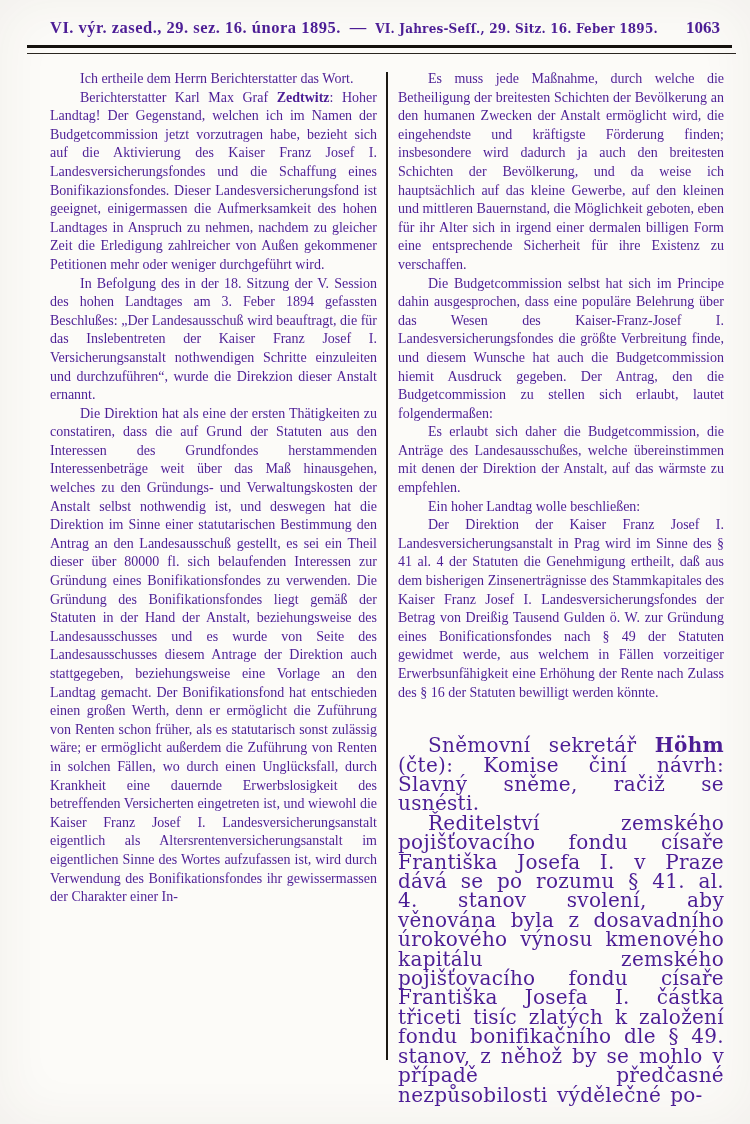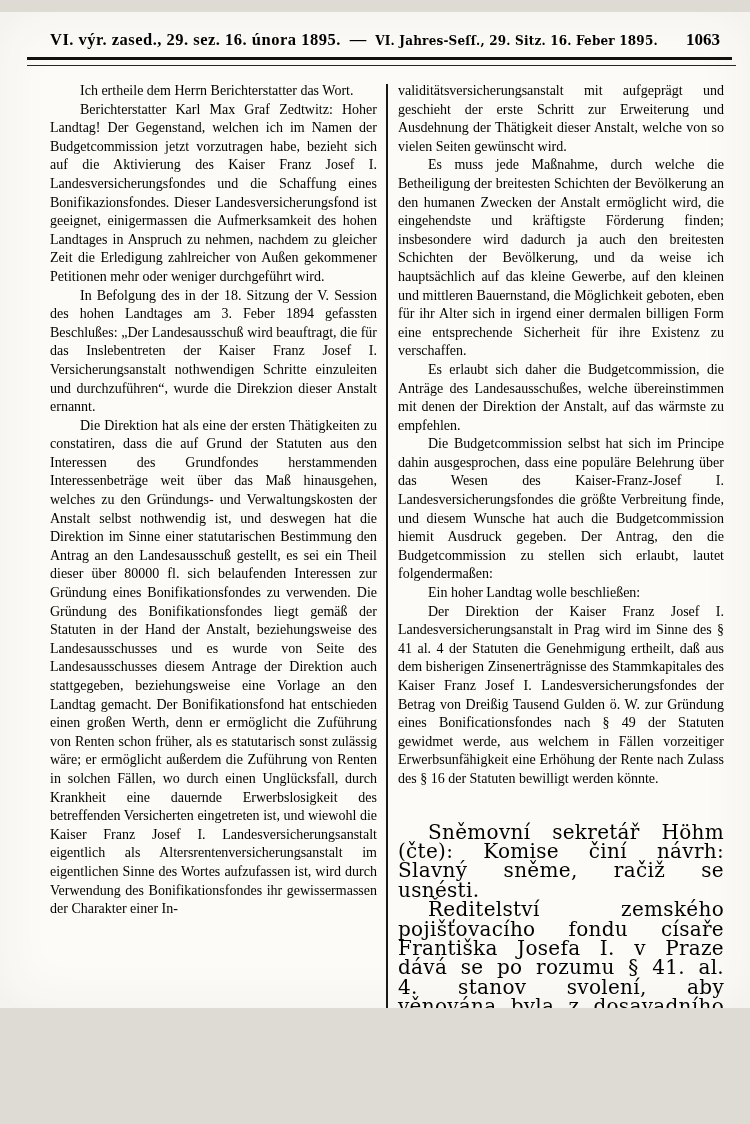--- a/index.html
+++ b/index.html
@@ -1,23 +1,23 @@
 <!DOCTYPE html>
 <html><head>
 <meta charset="utf-8">
 <style>
   html,body{margin:0;padding:0;background:#dedbd5;}
   .page{
     position:relative;
-    width:750px;height:996px;
-    margin:12px auto;
+    width:750px;height:1124px;
+    margin:0 auto;
     background:#fcfbf8;
     box-shadow:inset 0 0 55px rgba(60,50,35,0.06);
     overflow:hidden;
-    color:#000000;
+    color:#4c1d95;
   }
   .header{
     display:flex;
     align-items:baseline;
     padding:18px 30px 0 50px;
     font-weight:bold;
     font-size:16.5px;
     white-space:nowrap;
   }
   .header .h-cz{font-family:"Liberation Serif",serif;letter-spacing:0.5px;}
@@ -41,21 +41,21 @@
   .divider{
     width:2px;
     height:988px;
     background:#1c1914;
     margin:2px 10px 0 9px;
     flex:none;
   }
   .col-right{flex:1;}
   p{margin:0;}
   p.ind{text-indent:30px;}
-  .bold{font-weight:normal;}
+  .bold{font-weight:bold;}
   .czech{
     font-family:"DejaVu Serif",serif;
     font-size:20px;
     line-height:19.4px;
     letter-spacing:0.3px;
     word-spacing:2.5px;
   }
   .czech-start{margin-top:34px;}
 </style>
 </head>
@@ -78,24 +78,23 @@
     <div class="col col-left">
       <p class="ind">Ich ertheile dem Herrn Berichterstatter das Wort.</p>
       <p class="ind"><span>Berichterstatter Karl Max Graf </span><span class="bold">Zedtwitz</span><span>: Hoher Landtag! Der Gegenstand, welchen ich im Namen der Budgetcommission jetzt vorzutragen habe, bezieht sich auf die Aktivierung des Kaiser Franz Josef I. Landesversicherungsfondes und die Schaffung eines Bonifikazionsfondes. Dieser Landesversicherungsfond ist geeignet, einigermassen die Aufmerksamkeit des hohen Landtages in Anspruch zu nehmen, nachdem zu gleicher Zeit die Erledigung zahlreicher von Außen gekommener Petitionen mehr oder weniger durchgeführt wird.</span></p>
       <p class="ind">In Befolgung des in der 18. Sitzung der V. Session des hohen Landtages am 3. Feber 1894 gefassten Beschlußes: „Der Landesausschuß wird beauftragt, die für das Inslebentreten der Kaiser Franz Josef I. Versicherungsanstalt nothwendigen Schritte einzuleiten und durchzuführen“, wurde die Direkzion dieser Anstalt ernannt.</p>
       <p class="ind">Die Direktion hat als eine der ersten Thätigkeiten zu constatiren, dass die auf Grund der Statuten aus den Interessen des Grundfondes herstammenden Interessenbeträge weit über das Maß hinausgehen, welches zu den Gründungs- und Verwaltungskosten der Anstalt selbst nothwendig ist, und deswegen hat die Direktion im Sinne einer statutarischen Bestimmung den Antrag an den Landesausschuß gestellt, es sei ein Theil dieser über 80000 fl. sich belaufenden Interessen zur Gründung eines Bonifikationsfondes zu verwenden. Die Gründung des Bonifikationsfondes liegt gemäß der Statuten in der Hand der Anstalt, beziehungsweise des Landesausschusses und es wurde von Seite des Landesausschusses diesem Antrage der Direktion auch stattgegeben, beziehungsweise eine Vorlage an den Landtag gemacht. Der Bonifikationsfond hat entschieden einen großen Werth, denn er ermöglicht die Zuführung von Renten schon früher, als es statutarisch sonst zulässig wäre; er ermöglicht außerdem die Zuführung von Renten in solchen Fällen, wo durch einen Unglücksfall, durch Krankheit eine dauernde Erwerbslosigkeit des betreffenden Versicherten eingetreten ist, und wiewohl die Kaiser Franz Josef I. Landesversicherungsanstalt eigentlich als Altersrentenversicherungsanstalt im eigentlichen Sinne des Wortes aufzufassen ist, wird durch Verwendung des Bonifikationsfondes ihr gewissermassen der Charakter einer In-</p>
     </div>
 
     <div class="divider"></div>
 
     <div class="col col-right">
-      <p>validitätsversicherungsanstalt mit aufgeprägt und geschieht der erste Schritt zur Erweiterung und Ausdehnung der Thätigkeit dieser Anstalt, welche von so vielen Seiten gewünscht wird.</p>
       <p class="ind">Es muss jede Maßnahme, durch welche die Betheiligung der breitesten Schichten der Bevölkerung an den humanen Zwecken der Anstalt ermöglicht wird, die eingehendste und kräftigste Förderung finden; insbesondere wird dadurch ja auch den breitesten Schichten der Bevölkerung, und da weise ich hauptsächlich auf das kleine Gewerbe, auf den kleinen und mittleren Bauernstand, die Möglichkeit geboten, eben für ihr Alter sich in irgend einer dermalen billigen Form eine entsprechende Sicherheit für ihre Existenz zu verschaffen.</p>
+      <p class="ind">Die Budgetcommission selbst hat sich im Principe dahin ausgesprochen, dass eine populäre Belehrung über das Wesen des Kaiser-Franz-Josef I. Landesversicherungsfondes die größte Verbreitung finde, und diesem Wunsche hat auch die Budgetcommission hiemit Ausdruck gegeben. Der Antrag, den die Budgetcommission zu stellen sich erlaubt, lautet folgendermaßen:</p>
       <p class="ind">Es erlaubt sich daher die Budgetcommission, die Anträge des Landesausschußes, welche übereinstimmen mit denen der Direktion der Anstalt, auf das wärmste zu empfehlen.</p>
-      <p class="ind">Die Budgetcommission selbst hat sich im Principe dahin ausgesprochen, dass eine populäre Belehrung über das Wesen des Kaiser-Franz-Josef I. Landesversicherungsfondes die größte Verbreitung finde, und diesem Wunsche hat auch die Budgetcommission hiemit Ausdruck gegeben. Der Antrag, den die Budgetcommission zu stellen sich erlaubt, lautet folgendermaßen:</p>
       <p class="ind">Ein hoher Landtag wolle beschließen:</p>
       <p class="ind">Der Direktion der Kaiser Franz Josef I. Landesversicherungsanstalt in Prag wird im Sinne des § 41 al. 4 der Statuten die Genehmigung ertheilt, daß aus dem bisherigen Zinsenerträgnisse des Stammkapitales des Kaiser Franz Josef I. Landesversicherungsfondes der Betrag von Dreißig Tausend Gulden ö. W. zur Gründung eines Bonificationsfondes nach § 49 der Statuten gewidmet werde, aus welchem in Fällen vorzeitiger Erwerbsunfähigkeit eine Erhöhung der Rente nach Zulass des § 16 der Statuten bewilligt werden könnte.</p>
       <p class="ind czech czech-start"><span>Sněmovní sekretář </span><span class="bold">Höhm</span><span> (čte): Komise činí návrh: Slavný sněme, račiž se usnésti.</span></p>
       <p class="ind czech">Ředitelství zemského pojišťovacího fondu císaře Františka Josefa I. v Praze dává se po rozumu § 41. al. 4. stanov svolení, aby věnována byla z dosavadního úrokového výnosu kmenového kapitálu zemského pojišťovacího fondu císaře Františka Josefa I. částka třiceti tisíc zlatých k založení fondu bonifikačního dle § 49. stanov, z něhož by se mohlo v případě předčasné nezpůsobilosti výdělečné po-</p>
     </div>
 
   </div>
 
 </div>
 

